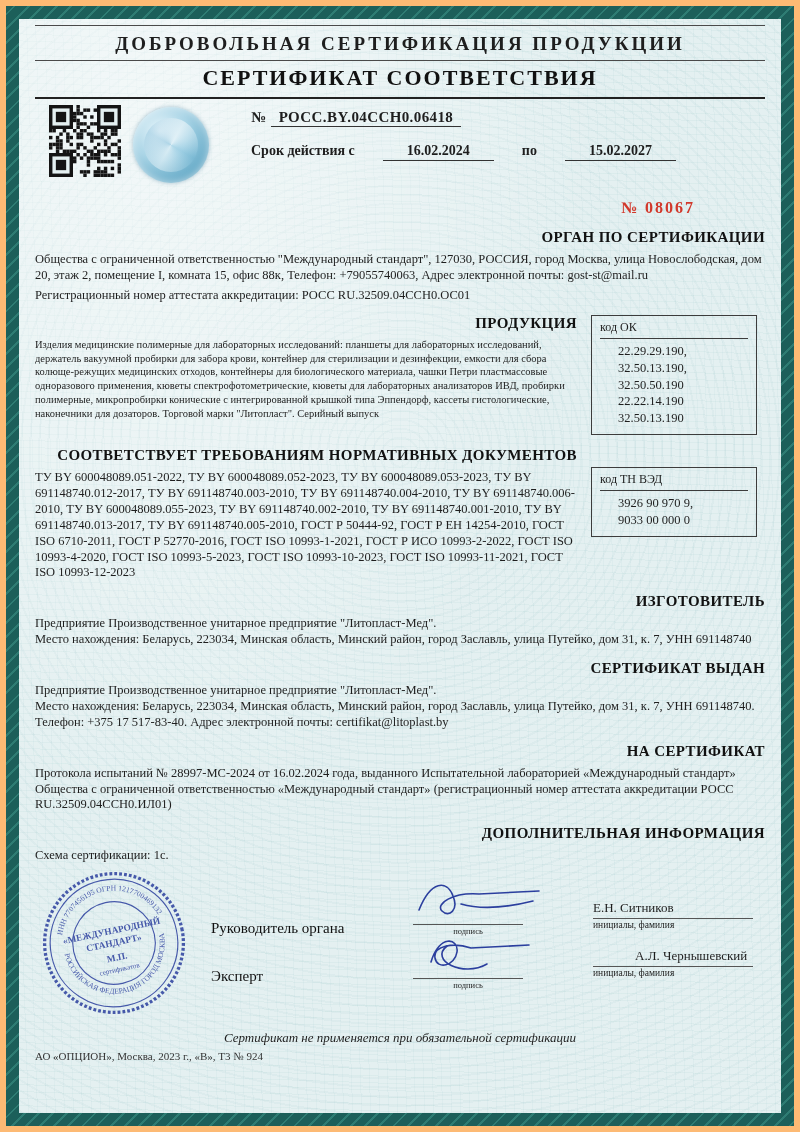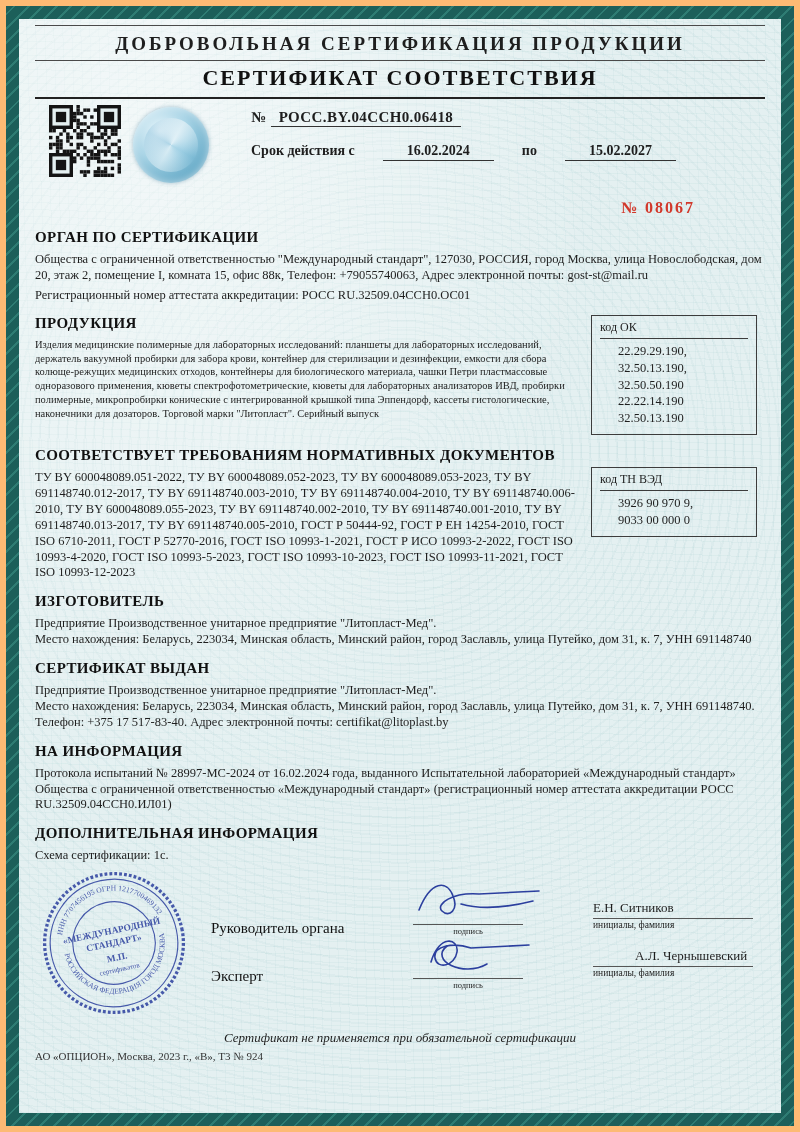--- a/index.html
+++ b/index.html
@@ -33,21 +33,21 @@
   .seal::after { content:""; position:absolute; inset:11px; border-radius:50%;
     background: conic-gradient(from 30deg, rgba(255,255,255,.50), rgba(120,190,220,.18), rgba(255,255,255,.42), rgba(90,160,200,.22), rgba(255,255,255,.50)); }
   .cert-lines { margin-left:216px; padding-top:6px; }
   .cert-no { font-size:15px; font-weight:bold; letter-spacing:.4px; }
   .cert-no .num { border-bottom:1px solid #333; padding:0 8px 1px; }
   .validity { margin-top:17px; font-size:14px; font-weight:bold; display:flex; align-items:baseline; gap:28px; }
   .validity .date { border-bottom:1px solid #333; padding:0 24px 1px; }
   .form-no { text-align:right; padding-right:70px; color:#d2382b; font-size:16px; font-weight:bold; letter-spacing:2px; margin-top:2px; }
 
   .sec { margin-top:12px; }
-  .sec-title { font-size:15px; font-weight:bold; letter-spacing:.4px; margin-bottom:6px; color:#111; }
+  .sec-title { font-size:15px; font-weight:bold; letter-spacing:.4px; margin-bottom:6px; color:#111;text-align:right; }
   .txt { font-size:12.5px; line-height:1.27; }
   .reg-line { font-size:12.5px; margin-top:4px; }
 
   .row { display:flex; margin-top:12px; }
   .row .left { flex:1; padding-right:14px; }
   .prod-text { font-size:10.5px; line-height:1.32; }
   .code-box { width:166px; border:1px solid #3c3c3c; padding:4px 8px 7px 8px; align-self:flex-start; margin-right:8px; }
   .code-box .box-title { font-size:12px; border-bottom:1px solid #3c3c3c; padding-bottom:3px; margin-bottom:4px; }
   .code-box .code { font-size:12.5px; line-height:1.35; padding-left:18px; }
   .box-offset { margin-top:20px; }
@@ -285,21 +285,21 @@
       <div class="txt">Место нахождения: Беларусь, 223034, Минская область, Минский район, город Заславль, улица Путейко, дом 31, к. 7, УНН 691148740</div>
     </div>
 
     <div class="sec">
       <div class="sec-title">СЕРТИФИКАТ ВЫДАН</div>
       <div class="txt">Предприятие Производственное унитарное предприятие "Литопласт-Мед".</div>
       <div class="txt">Место нахождения: Беларусь, 223034, Минская область, Минский район, город Заславль, улица Путейко, дом 31, к. 7, УНН 691148740. Телефон: +375 17 517-83-40. Адрес электронной почты: certifikat@litoplast.by</div>
     </div>
 
     <div class="sec">
-      <div class="sec-title">НА ИНФОРМАЦИЯ</div>
+      <div class="sec-title">НА СЕРТИФИКАТ</div>
       <div class="txt">Протокола испытаний № 28997-МС-2024 от 16.02.2024 года, выданного Испытательной лабораторией «Международный стандарт» Общества с ограниченной ответственностью «Международный стандарт» (регистрационный номер аттестата аккредитации РОСС RU.32509.04ССН0.ИЛ01)</div>
     </div>
 
     <div class="sec">
       <div class="sec-title">ДОПОЛНИТЕЛЬНАЯ ИНФОРМАЦИЯ</div>
       <div class="txt">Схема сертификации: 1с.</div>
     </div>
 
     <div class="bottom">
       <svg class="stamp" width="150" height="150" viewBox="0 0 160 160">

